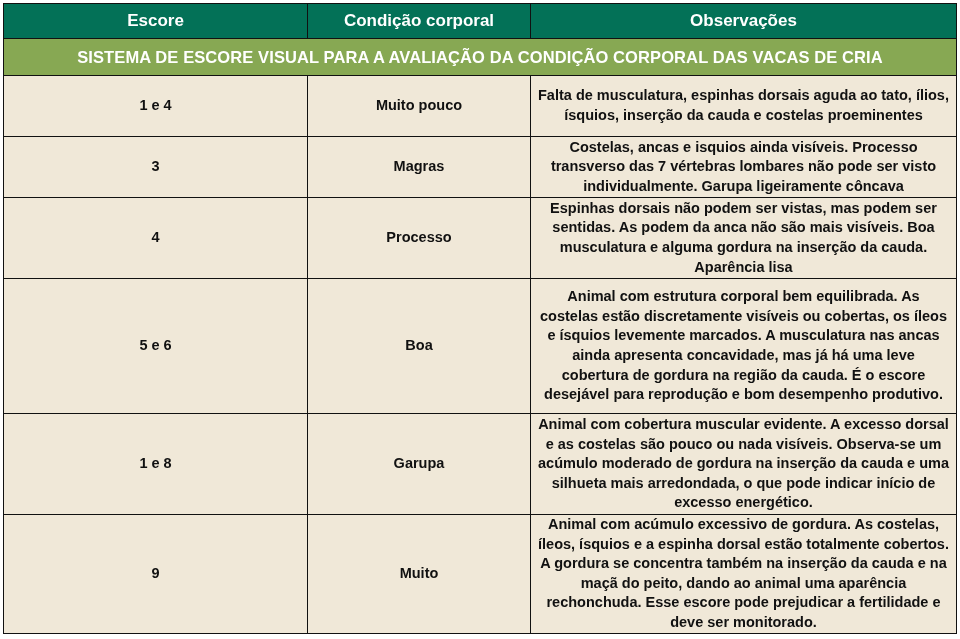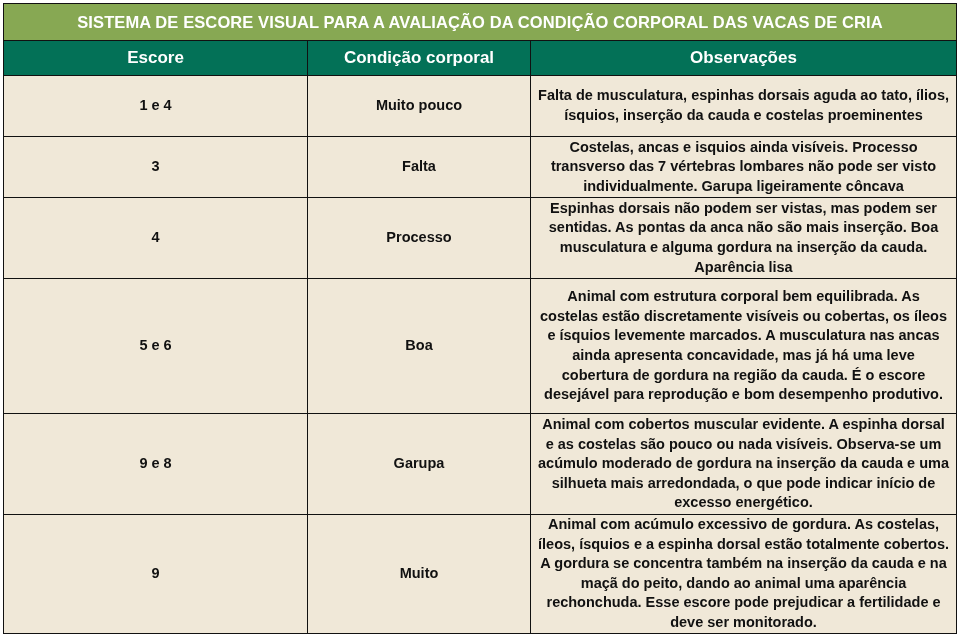--- a/index.html
+++ b/index.html
@@ -29,53 +29,53 @@
 <body>
 
 <table class="tbl">
   <colgroup>
     <col style="width:304px">
     <col style="width:223px">
     <col style="width:426px">
   </colgroup>
   <thead>
     <tr>
-      <th colspan="3" class="title-cell">SISTEMA DE ESCORE VISUAL PARA A AVALIAÇÃO DA CONDIÇÃO CORPORAL DAS VACAS DE CRIA</th>
-    </tr>
-    <tr>
       <th class="head-cell">Escore</th>
       <th class="head-cell">Condição corporal</th>
       <th class="head-cell">Observações</th>
+    </tr>
+    <tr>
+      <th colspan="3" class="title-cell">SISTEMA DE ESCORE VISUAL PARA A AVALIAÇÃO DA CONDIÇÃO CORPORAL DAS VACAS DE CRIA</th>
     </tr>
   </thead>
   <tbody>
     <tr style="height:61px">
       <td class="body-cell">1 e 4</td>
       <td class="body-cell">Muito pouco</td>
       <td class="body-cell obs">Falta de musculatura, espinhas dorsais aguda ao tato, ílios, ísquios, inserção da cauda e costelas proeminentes</td>
     </tr>
     <tr style="height:61px">
       <td class="body-cell">3</td>
-      <td class="body-cell">Falta</td>
+      <td class="body-cell">Magras</td>
       <td class="body-cell obs">Costelas, ancas e isquios ainda visíveis. Processo transverso das 7 vértebras lombares não pode ser visto individualmente. Garupa ligeiramente côncava</td>
     </tr>
     <tr style="height:81px">
       <td class="body-cell">4</td>
       <td class="body-cell">Processo</td>
-      <td class="body-cell obs">Espinhas dorsais não podem ser vistas, mas podem ser sentidas. As pontas da anca não são mais inserção. Boa musculatura e alguma gordura na inserção da cauda. Aparência lisa</td>
+      <td class="body-cell obs">Espinhas dorsais não podem ser vistas, mas podem ser sentidas. As podem da anca não são mais visíveis. Boa musculatura e alguma gordura na inserção da cauda. Aparência lisa</td>
     </tr>
     <tr style="height:135px">
       <td class="body-cell">5 e 6</td>
       <td class="body-cell">Boa</td>
       <td class="body-cell obs">Animal com estrutura corporal bem equilibrada. As costelas estão discretamente visíveis ou cobertas, os íleos e ísquios levemente marcados. A musculatura nas ancas ainda apresenta concavidade, mas já há uma leve cobertura de gordura na região da cauda. É o escore desejável para reprodução e bom desempenho produtivo.</td>
     </tr>
     <tr style="height:101px">
-      <td class="body-cell">9 e 8</td>
+      <td class="body-cell">1 e 8</td>
       <td class="body-cell">Garupa</td>
-      <td class="body-cell obs">Animal com cobertos muscular evidente. A espinha dorsal e as costelas são pouco ou nada visíveis. Observa-se um acúmulo moderado de gordura na inserção da cauda e uma silhueta mais arredondada, o que pode indicar início de excesso energético.</td>
+      <td class="body-cell obs">Animal com cobertura muscular evidente. A excesso dorsal e as costelas são pouco ou nada visíveis. Observa-se um acúmulo moderado de gordura na inserção da cauda e uma silhueta mais arredondada, o que pode indicar início de excesso energético.</td>
     </tr>
     <tr style="height:117px">
       <td class="body-cell">9</td>
       <td class="body-cell">Muito</td>
       <td class="body-cell obs">Animal com acúmulo excessivo de gordura. As costelas, íleos, ísquios e a espinha dorsal estão totalmente cobertos. A gordura se concentra também na inserção da cauda e na maçã do peito, dando ao animal uma aparência rechonchuda. Esse escore pode prejudicar a fertilidade e deve ser monitorado.</td>
     </tr>
   </tbody>
 </table>
 
 </body></html>

